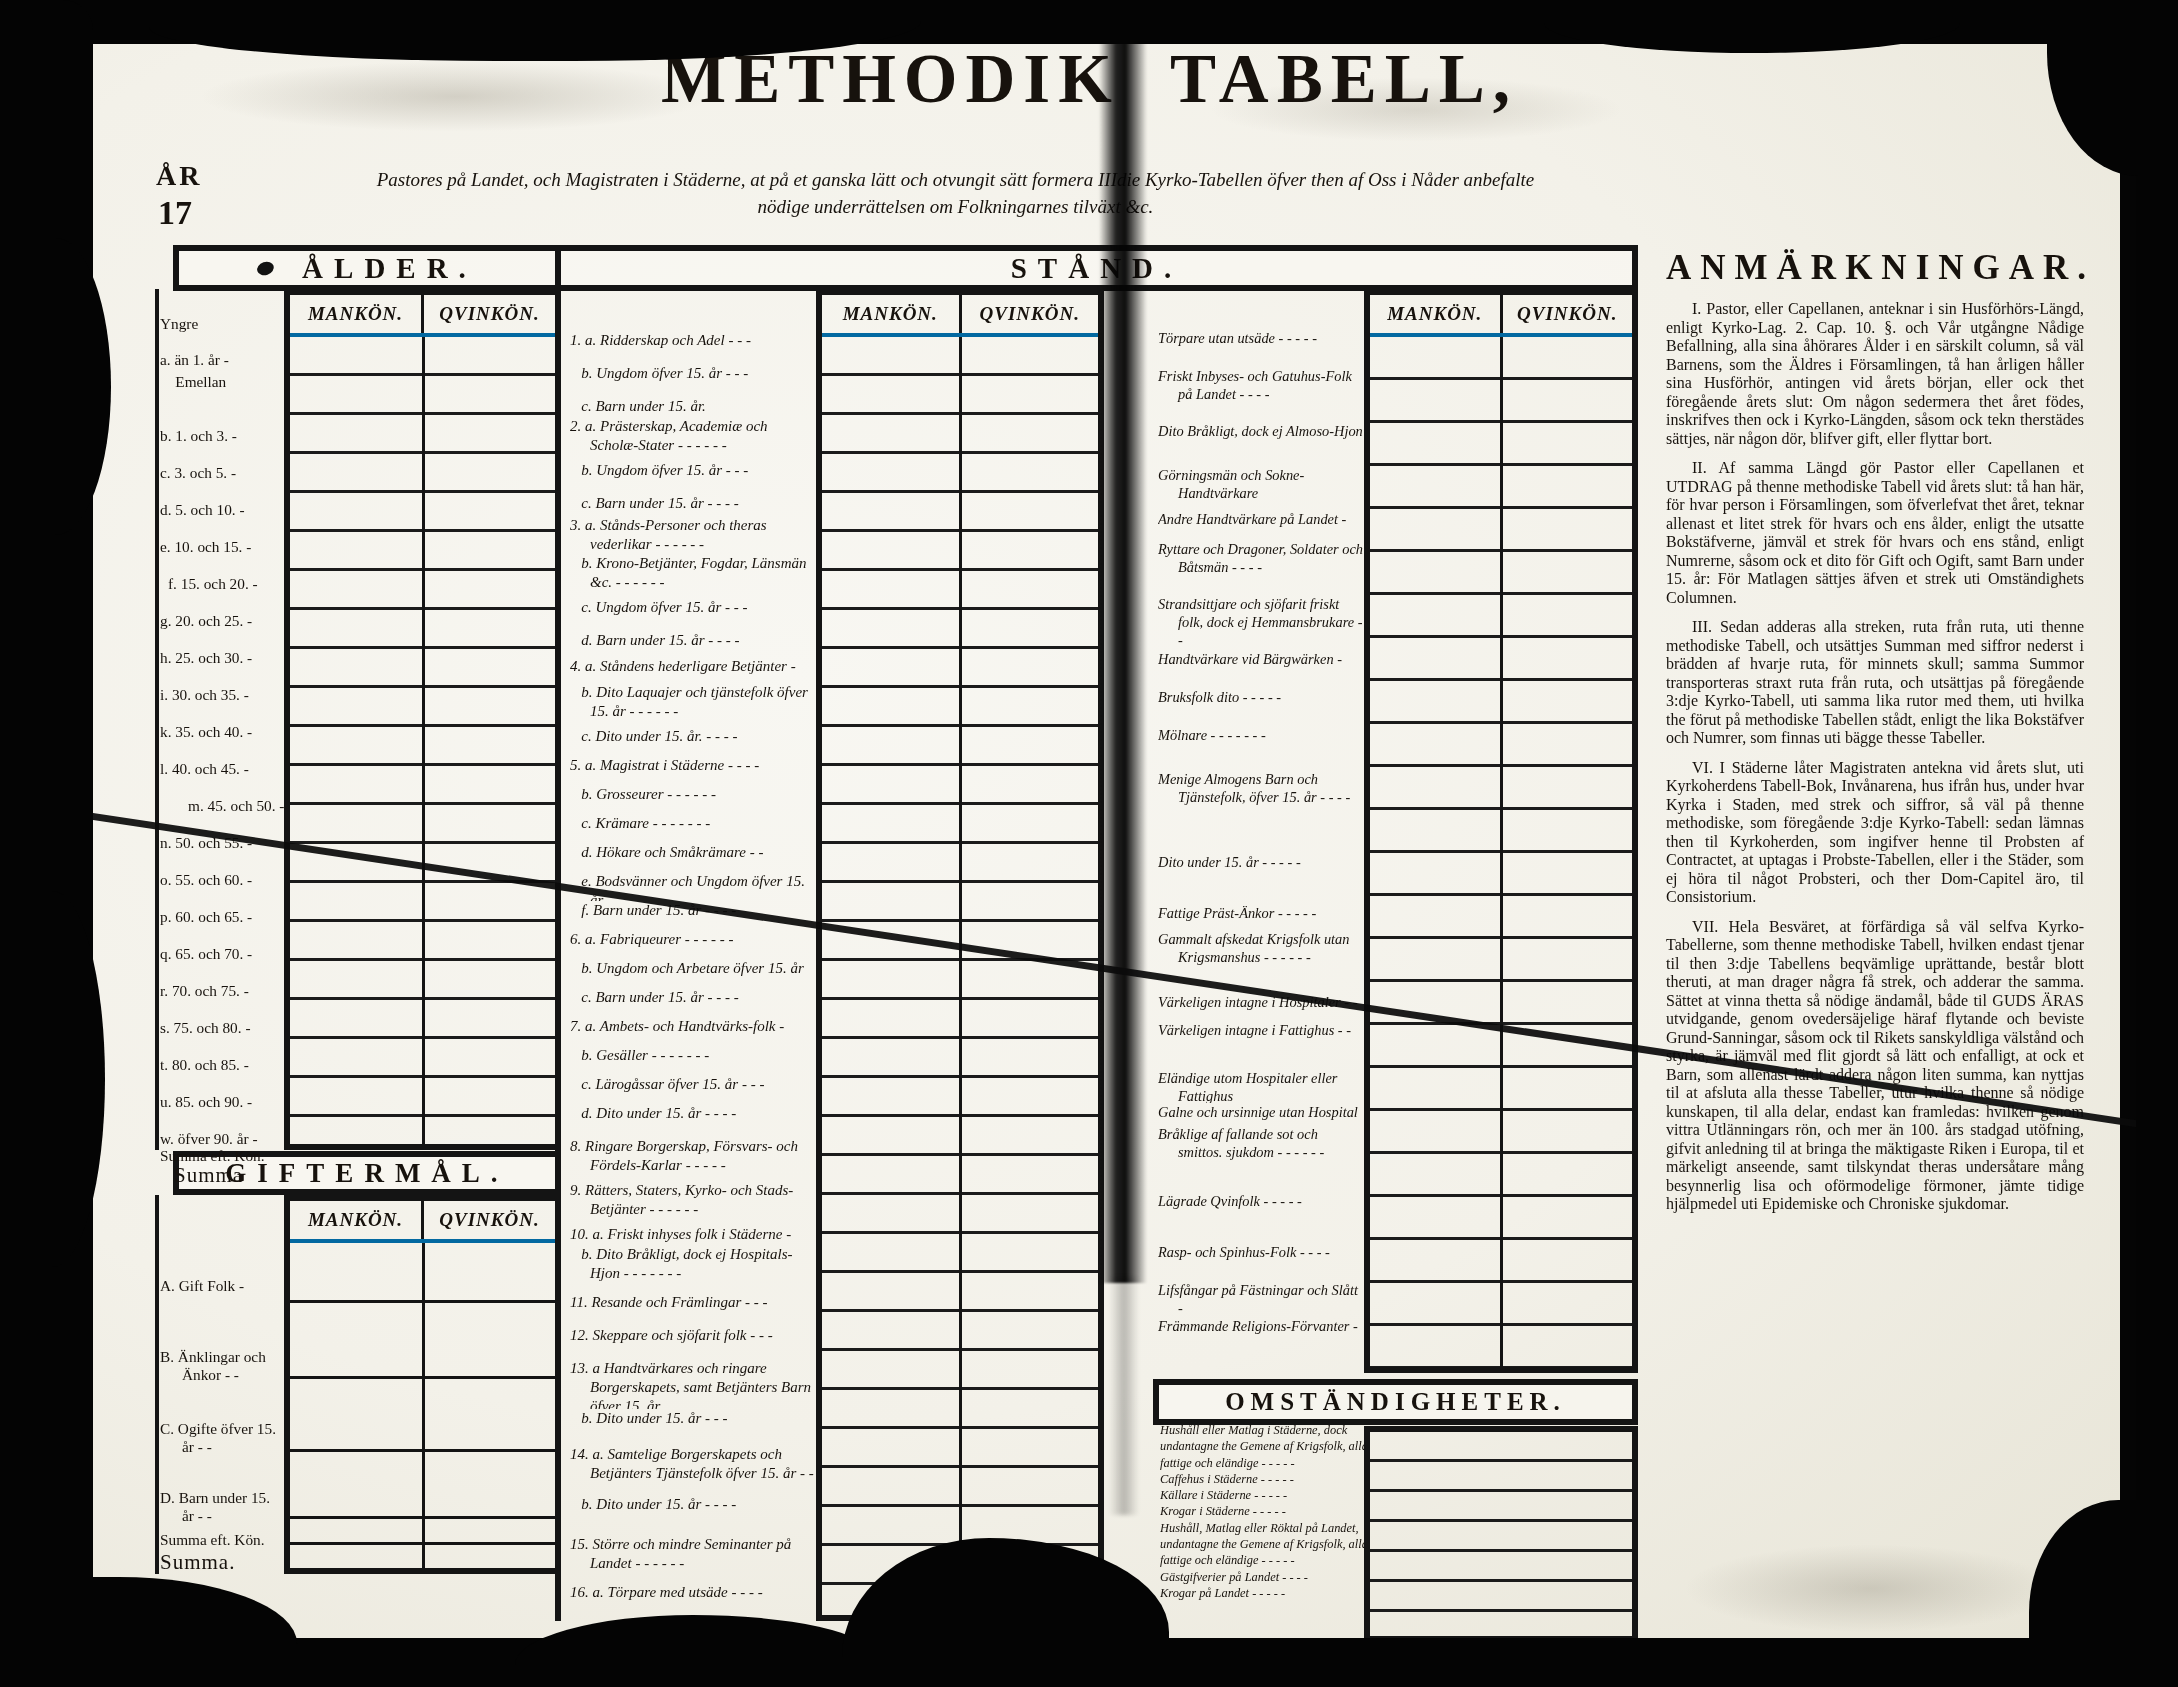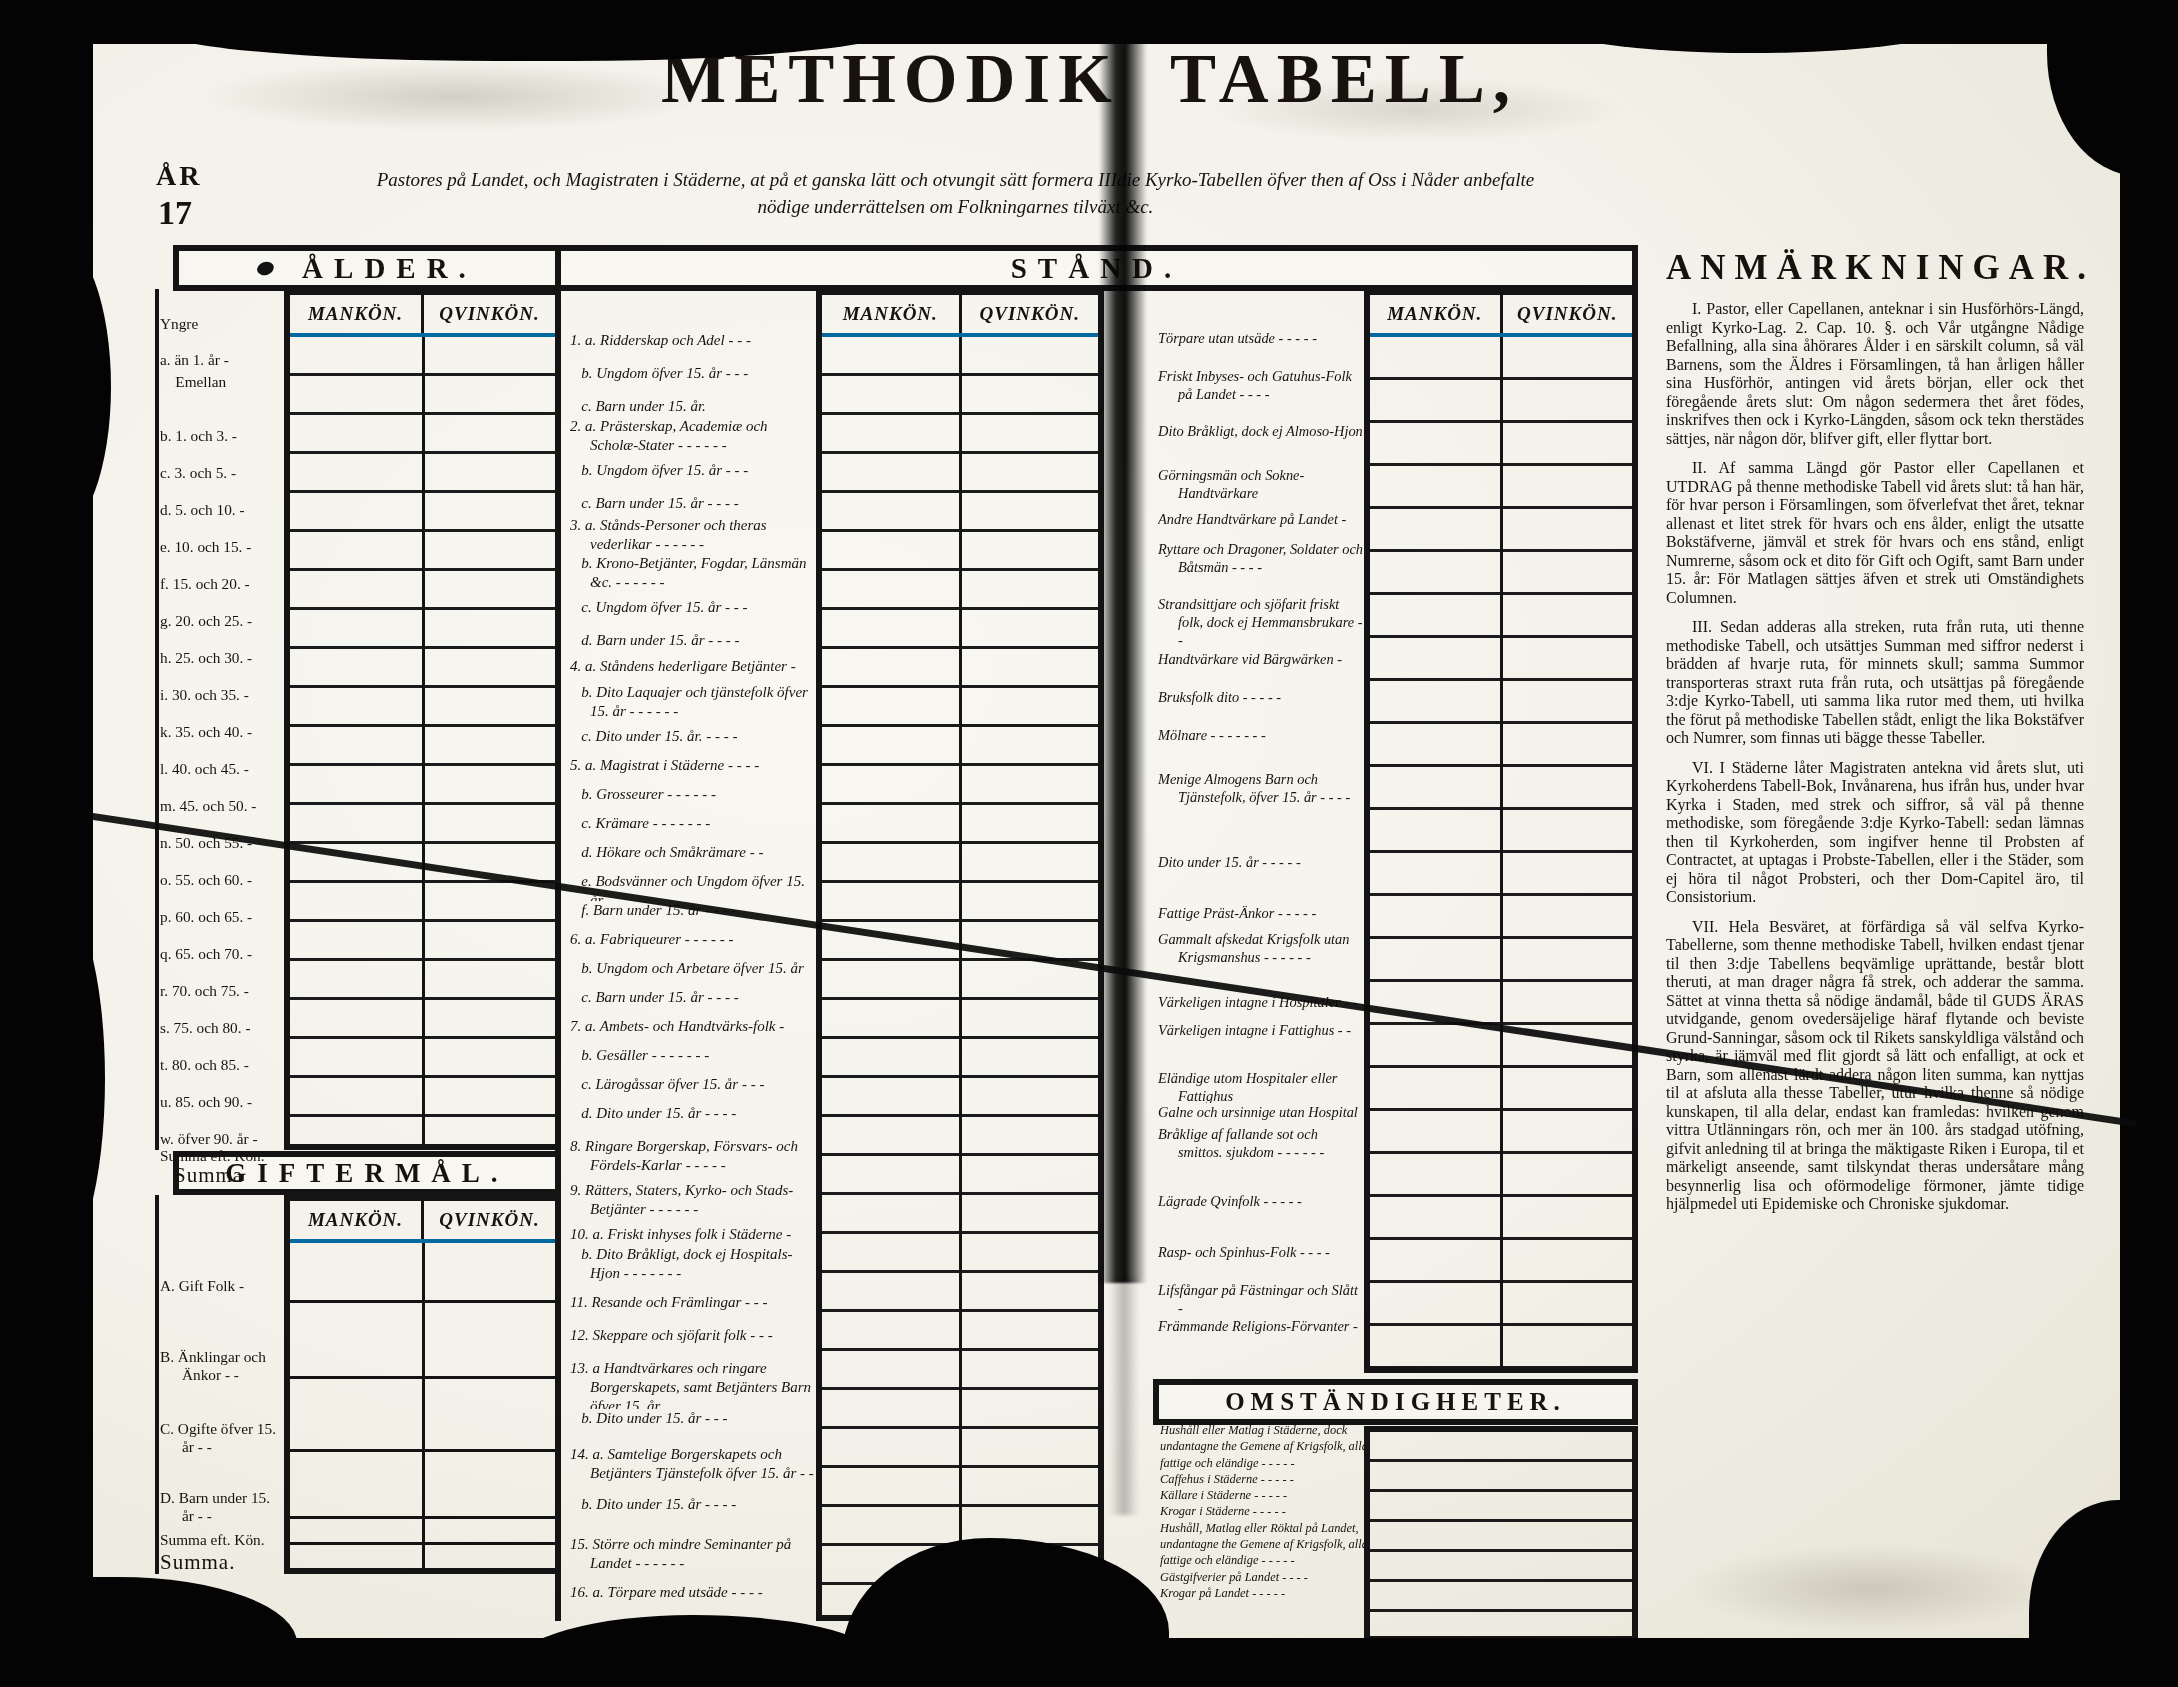--- a/index.html
+++ b/index.html
@@ -143,33 +143,33 @@
       <div style="height: 26px;">&nbsp;&nbsp;&nbsp;&nbsp;Emellan</div>
 
       <div style="height: 37px; margin-top: 28px;">b. 1. och 3.  -</div>
 
       <div style="height: 37px;">c. 3. och 5.  -</div>
 
       <div style="height: 37px;">d. 5. och 10.  -</div>
 
       <div style="height: 37px;">e. 10. och 15.  -</div>
 
-      <div style="height: 37px;">f. 15. och 20.  -</div>
+      <div style="height: 37px; padding-left: 8px;">f. 15. och 20.  -</div>
 
       <div style="height: 37px;">g. 20. och 25.  -</div>
 
       <div style="height: 37px;">h. 25. och 30.  -</div>
 
       <div style="height: 37px;">i. 30. och 35.  -</div>
 
       <div style="height: 37px;">k. 35. och 40.  -</div>
 
       <div style="height: 37px;">l. 40. och 45.  -</div>
 
-      <div style="height: 37px;">m. 45. och 50.  -</div>
+      <div style="height: 37px; padding-left: 28px;">m. 45. och 50.  -</div>
 
       <div style="height: 37px;">n. 50. och 55.  -</div>
 
       <div style="height: 37px;">o. 55. och 60.  -</div>
 
       <div style="height: 37px;">p. 60. och 65.  -</div>
 
       <div style="height: 37px;">q. 65. och 70.  -</div>
 
       <div style="height: 37px;">r. 70. och 75.  -</div>

